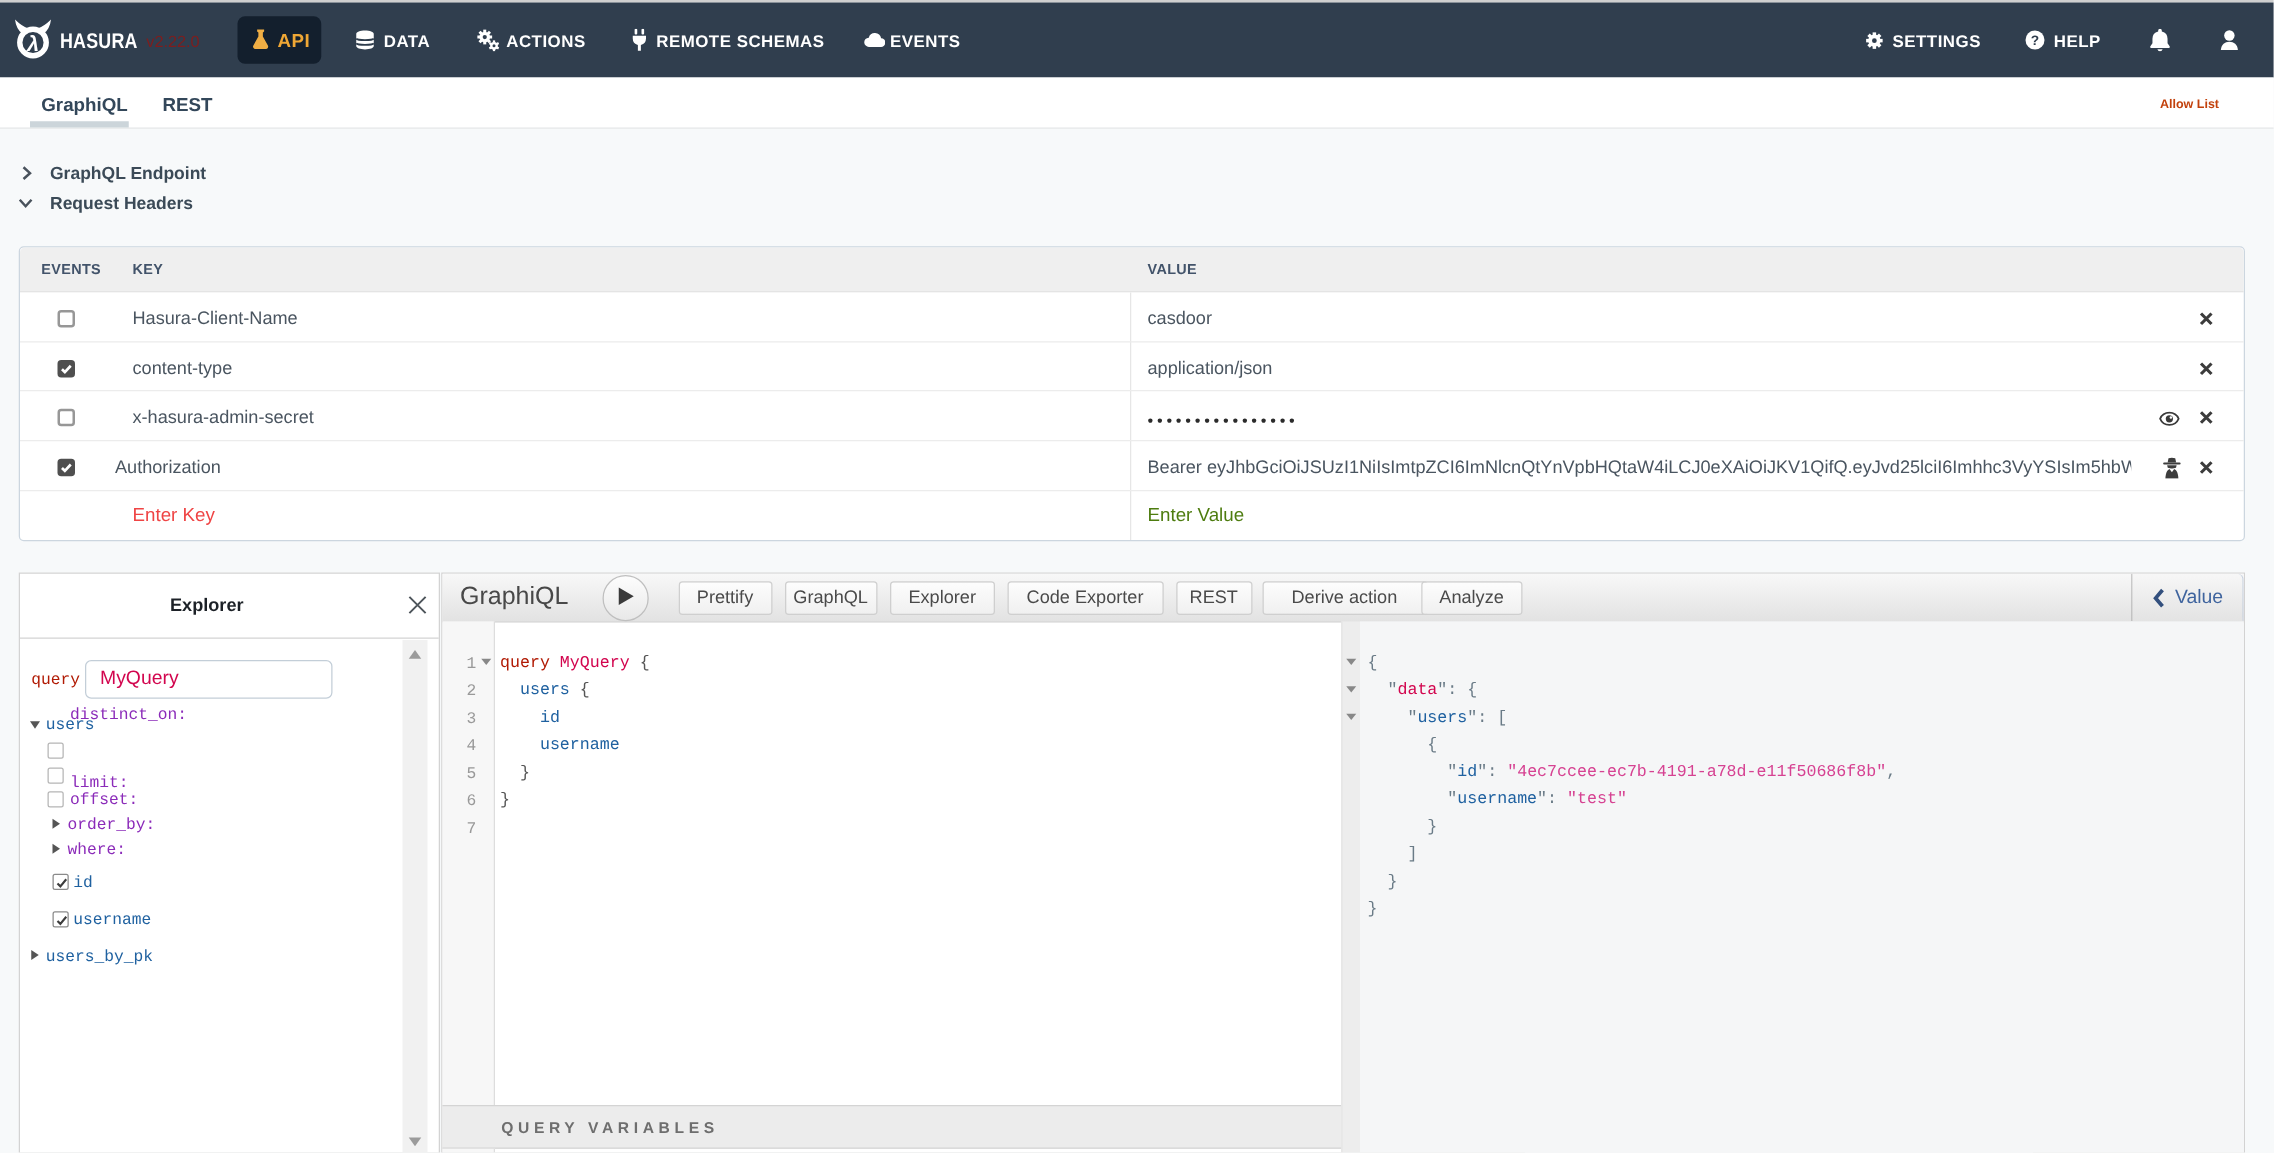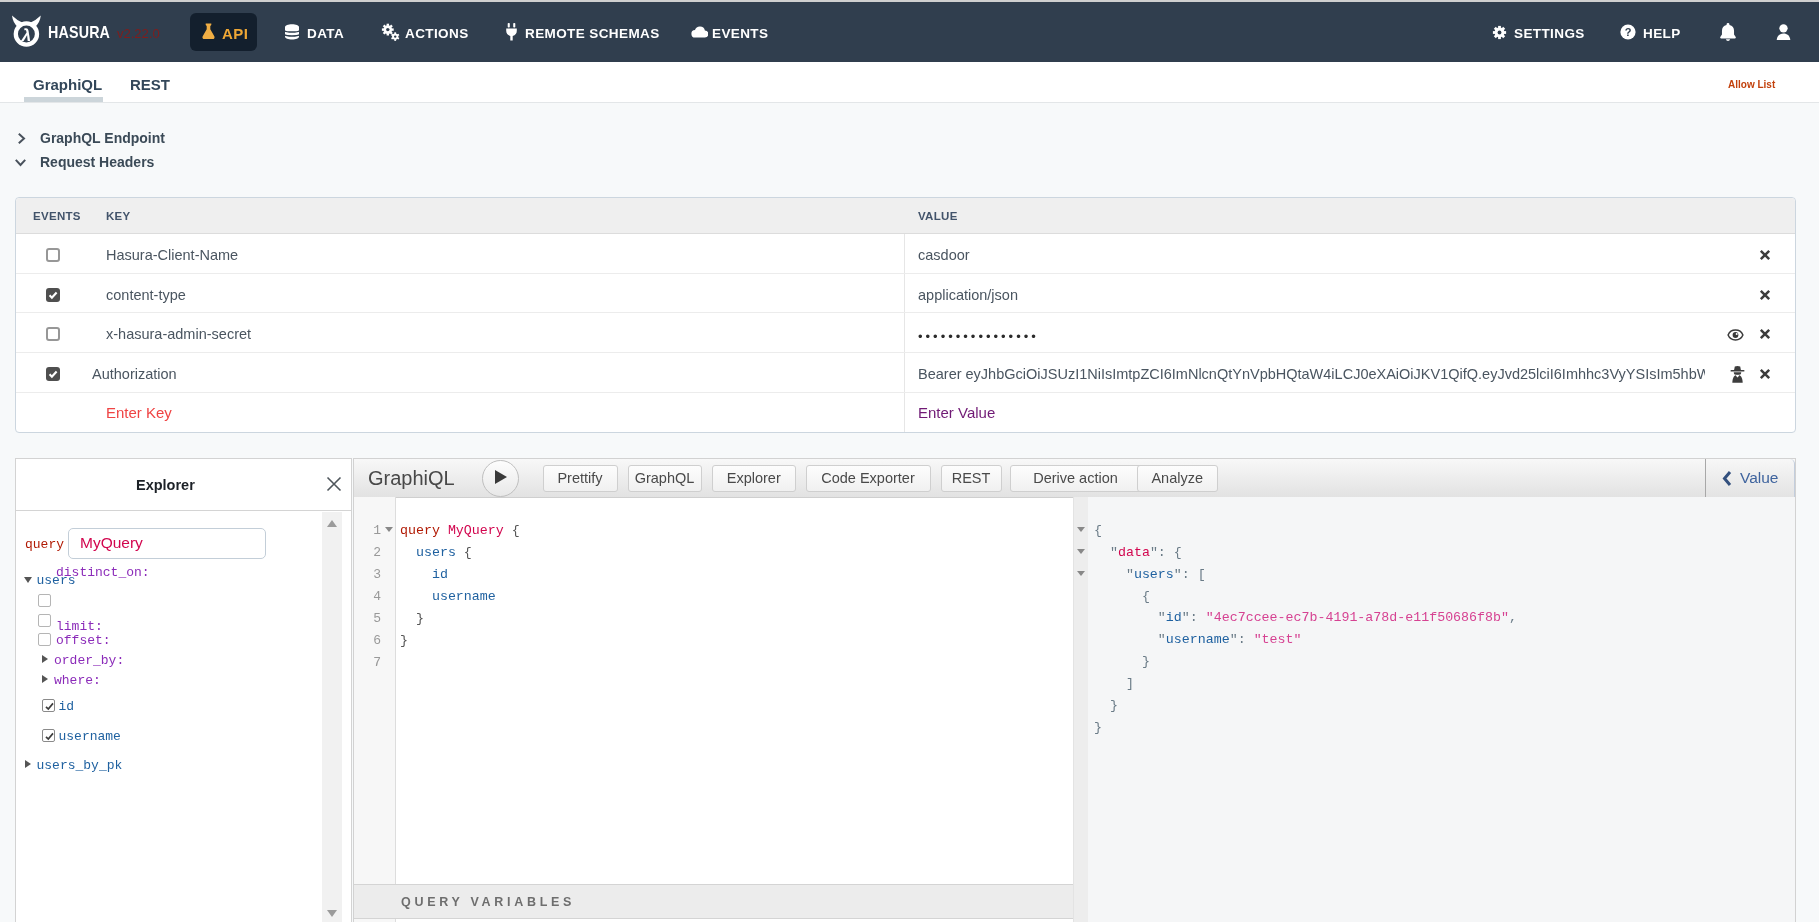--- a/index.html
+++ b/index.html
@@ -183,21 +183,21 @@
     <path d="M3.3 17.8 C3.5 12.5 5.2 9.8 8.5 9.8 s5 2.7 5.2 8 Z"></path>
   </g>
   <path d="M6.5 9.9 L8.5 12.8 L10.5 9.9 Z" fill="#fff"></path>
   <path d="M8.5 12.3 l1 1.7 -1 2.5 -1-2.5 Z" fill="#3d3d3d"></path>
 </svg>
 <svg class="a" style="left:1759px;top:368px" width="12" height="12" viewBox="0 0 12 12">
     <path d="M1.8 1.8L10.2 10.2M10.2 1.8L1.8 10.2" stroke="#3c3c3c" stroke-width="2.5"></path>
   </svg>
 
 <div class="a cy" style="left:106px;top:412px;font-size:15px;color:#ef4444">Enter Key</div>
-<div class="a cy" style="left:918px;top:412px;font-size:15px;color:#701a75">Enter Value</div>
+<div class="a cy" style="left:918px;top:412px;font-size:15px;color:#4d7c0f">Enter Value</div>
 
 <div class="a" style="left:15px;top:458px;width:337px;height:465px;background:#fff;border:1px solid #d3d3d3;box-sizing:border-box"></div>
 <div class="a" style="left:16px;top:458px;width:335px;height:53px;border-bottom:1px solid #d4d4d4;box-sizing:border-box"></div>
 <div class="a cy" style="left:136px;top:485px;font-weight:bold;font-size:14.5px;color:#1c2127">Explorer</div>
 <svg class="a" style="left:326px;top:476px" width="16" height="16" viewBox="0 0 16 16">
     <path d="M1.5 1.5L14.5 14.5M14.5 1.5L1.5 14.5" stroke="#4f565c" stroke-width="1.6"></path>
   </svg>
 
 <div class="a" style="left:322px;top:512px;width:20px;height:410px;background:#f1f1f1"></div>
 <div class="a" style="left:327px;top:520px;width:0;height:0;border-left:5px solid transparent;border-right:5px solid transparent;border-bottom:7px solid #9b9b9b"></div>

